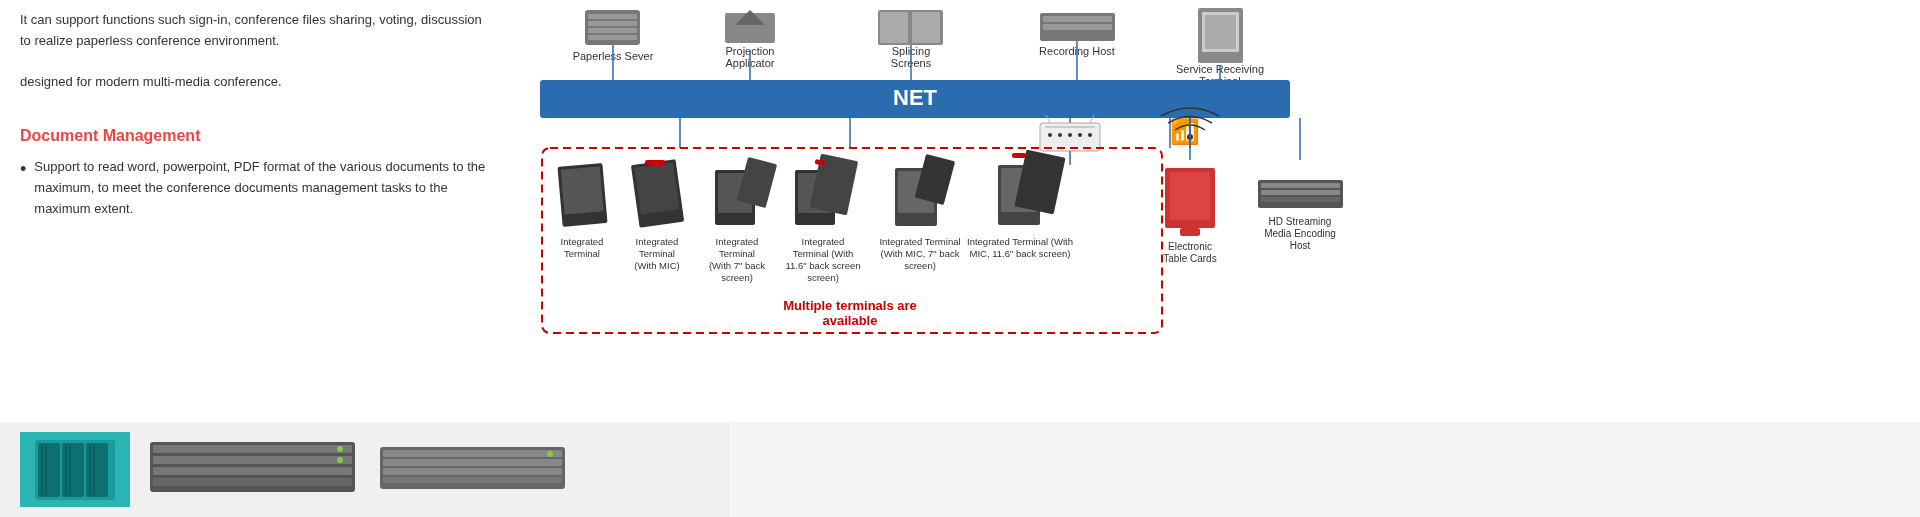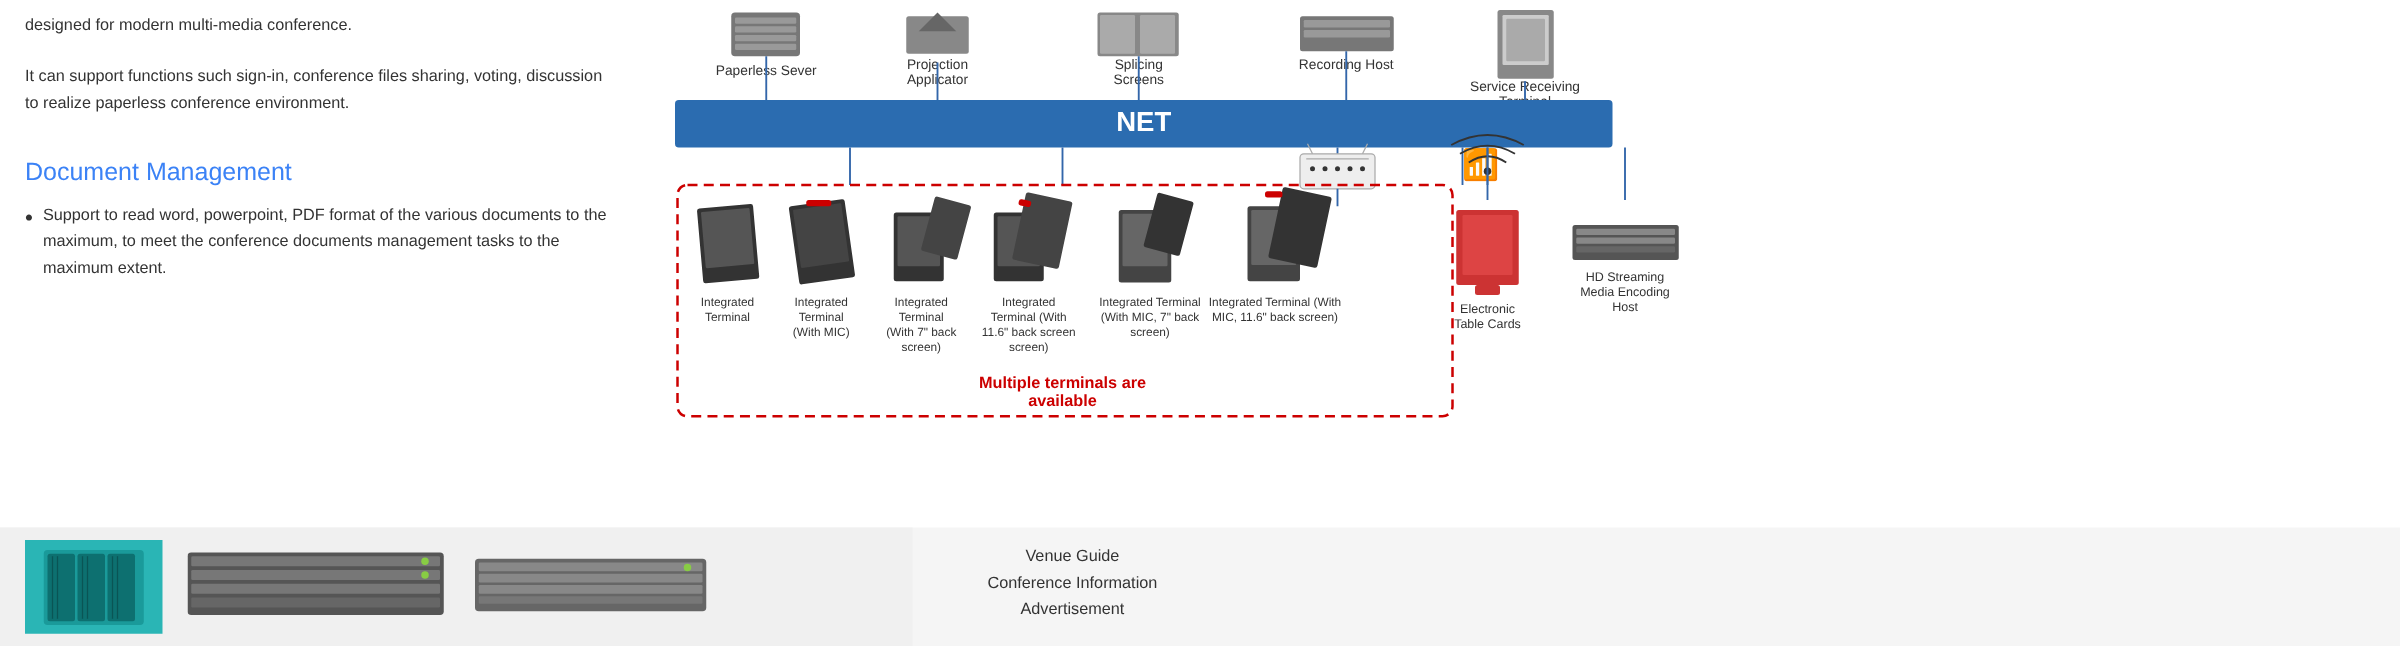--- a/index.html
+++ b/index.html
@@ -26,23 +26,23 @@
     }
 
     .left-panel .intro-text {
       color: #333;
       line-height: 1.6;
       font-size: 13px;
       margin-bottom: 20px;
     }
 
     .doc-management-title {
-      color: #3b82f6;
-      font-size: 20px;
-      font-weight: normal;
+      color: #ef4444;
+      font-size: 16px;
+      font-weight: bold;
       margin-bottom: 12px;
     }
 
     .bullet-item {
       display: flex;
       align-items: flex-start;
       gap: 8px;
       color: #333;
       line-height: 1.6;
       font-size: 13px;
@@ -107,22 +107,22 @@
       color: #333;
       text-align: center;
     }
   </style>
 </head>
 <body>
 
 <div class="main-container">
 
   <div class="left-panel">
+    <p class="intro-text">It can support functions such sign-in, conference files sharing, voting, discussion to realize paperless conference environment.</p>
     <p class="intro-text">designed for modern multi-media conference.</p>
-    <p class="intro-text">It can support functions such sign-in, conference files sharing, voting, discussion to realize paperless conference environment.</p>
     <br>
     <div class="doc-management-title">Document Management</div>
     <div class="bullet-item">
       <span class="bullet-dot">•</span>
       <span>Support to read word, powerpoint, PDF format of the various documents to the maximum, to meet the conference documents management tasks to the maximum extent.</span>
     </div>
   </div>
 
   <div class="center-panel">
     <div class="diagram-wrapper">
@@ -305,19 +305,14 @@
       <rect x="0" y="10" width="185" height="42" rx="3" fill="#666"></rect>
       <rect x="3" y="13" width="179" height="7" rx="1" fill="#888"></rect>
       <rect x="3" y="22" width="179" height="7" rx="1" fill="#888"></rect>
       <rect x="3" y="31" width="179" height="7" rx="1" fill="#888"></rect>
       <rect x="3" y="40" width="179" height="6" rx="1" fill="#777"></rect>
       <circle cx="170" cy="17" r="3" fill="#88cc44"></circle>
     </svg>
   </div>
 
   <div class="bottom-right" style="flex:1;display:flex;gap:80px;padding:15px 60px;align-items:flex-start;">
-    <div class="bottom-col">
-      <div class="bottom-col-item">Venue Guide</div>
-      <div class="bottom-col-item">Conference Information</div>
-      <div class="bottom-col-item">Advertisement</div>
-    </div>
   </div>
 </div>
 
 </body></html>

